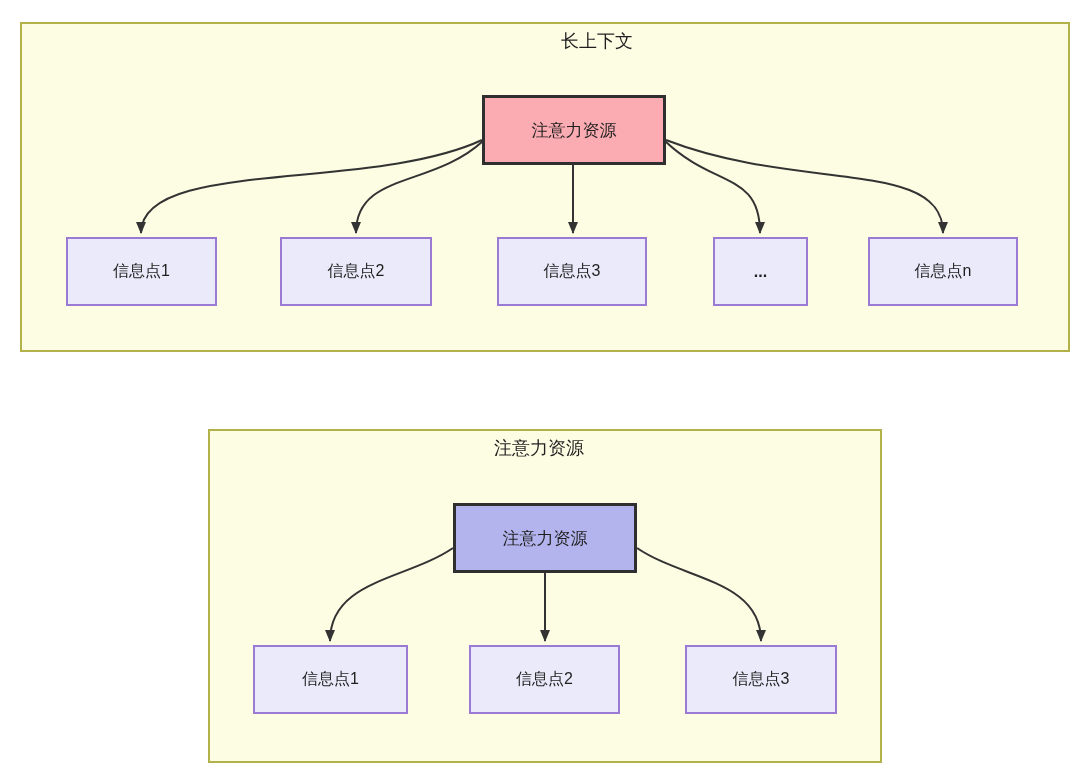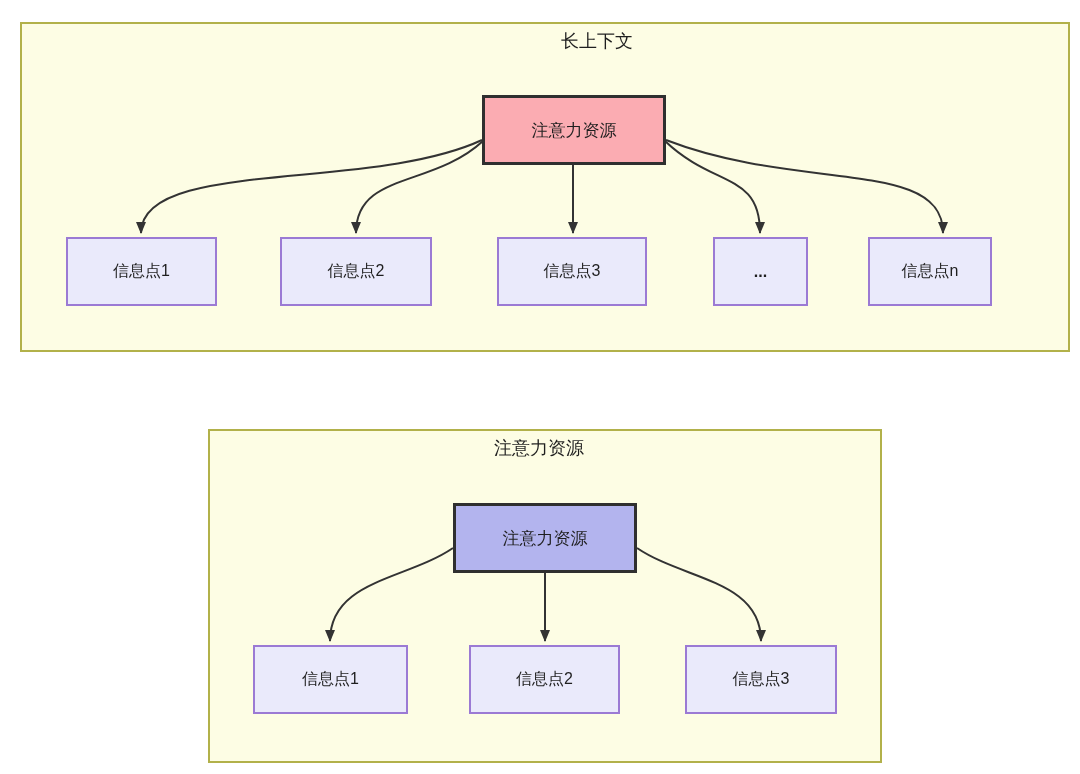--- a/index.html
+++ b/index.html
@@ -69,21 +69,21 @@
     align-items: center;
     justify-content: center;
     font-size: 16px;
     color: #1F1F1F;
   }
   .li { top: 237px; height: 69px; }
   .li1 { left: 66px;  width: 151px; }
   .li2 { left: 280px; width: 152px; }
   .li3 { left: 497px; width: 150px; }
   .li4 { left: 713px; width: 95px;  font-weight: bold; }
-  .li5 { left: 868px; width: 124px; }
+  .li5 { left: 868px; width: 150px; }
   .si { top: 645px; height: 69px; }
   .si1 { left: 253px; width: 155px; }
   .si2 { left: 469px; width: 151px; }
   .si3 { left: 685px; width: 152px; }
 </style>
 </head>
 <body>
 
 <div id="canvas">
 

